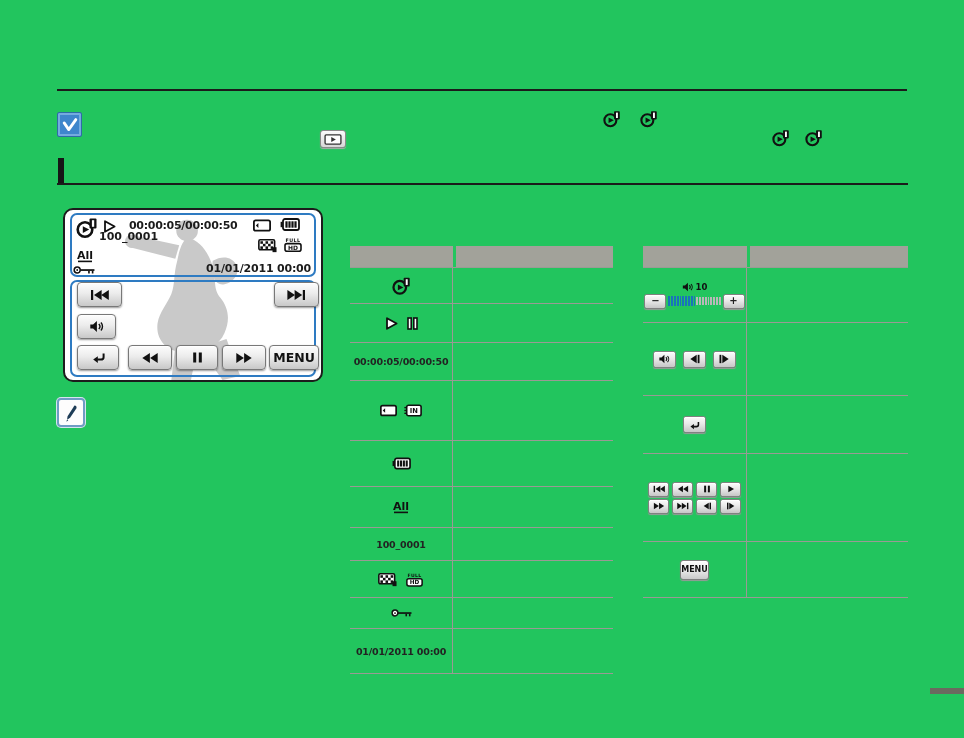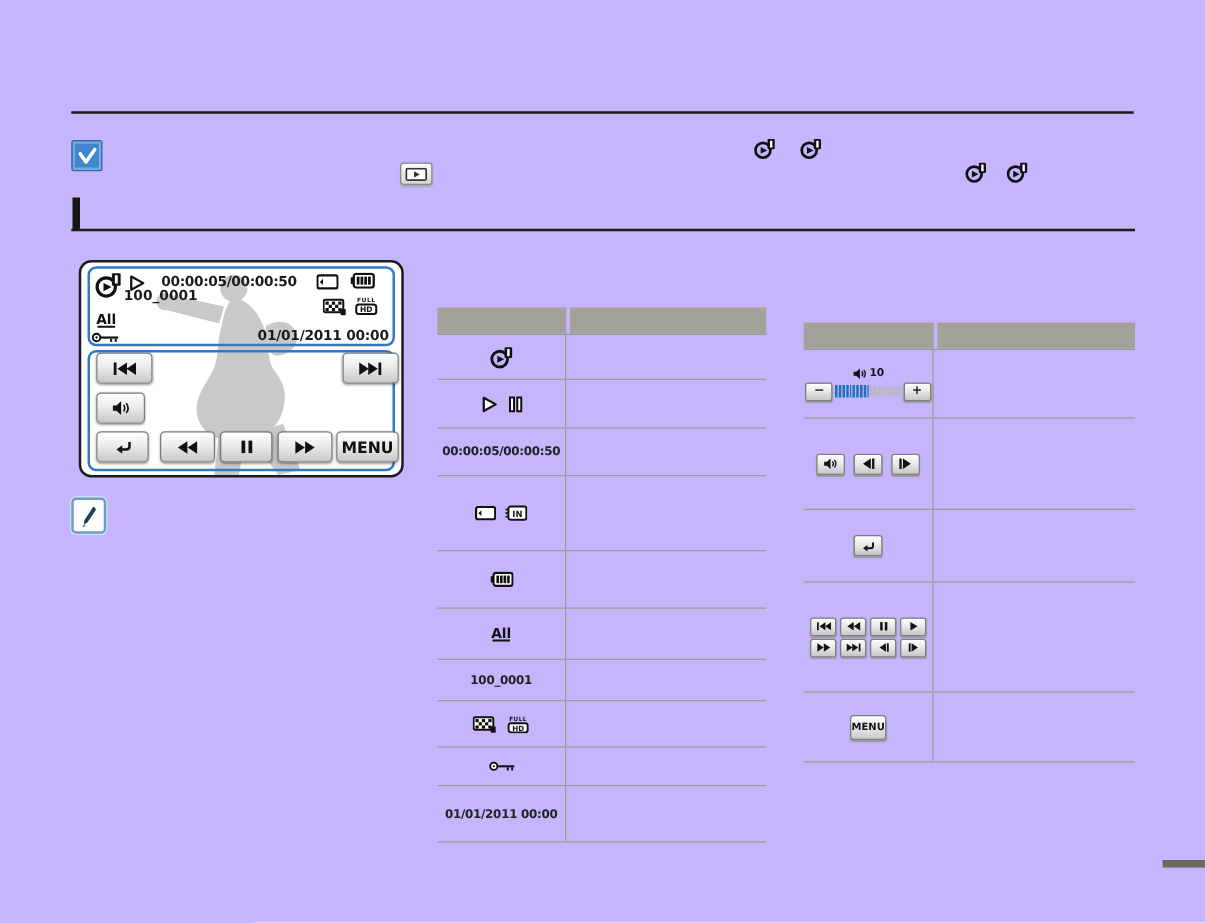--- a/index.html
+++ b/index.html
@@ -1,16 +1,16 @@
 <!DOCTYPE html>
 <html><head>
 <meta charset="utf-8">
 <style>
   html,body{margin:0;padding:0;background:#ffffff;}
-  #page{position:relative;width:964px;height:738px;background:#c4b5fd;font-family:"DejaVu Sans",sans-serif;overflow:hidden;}
+  #page{position:relative;width:964px;height:738px;background:#22c55e;font-family:"DejaVu Sans",sans-serif;overflow:hidden;}
   .hr{position:absolute;background:#1b1b1b;height:2px;}
   .secbar{position:absolute;background:#161616;}
 
   
   .note-badge{position:absolute;left:57px;top:112px;width:23px;height:23px;background:#3f86cc;border:1px solid #2f6ba6;border-radius:2px;box-shadow:inset 0 0 0 2px #74abdf;display:flex;align-items:center;justify-content:center;}
   .pencil-badge{position:absolute;left:57px;top:398px;width:24px;height:25px;background:#fdfdfd;border:2px solid #6f9cc4;border-radius:4px;box-shadow:0 0 0 1px #d7e4f0;display:flex;align-items:center;justify-content:center;}
   .chip{position:absolute;left:320px;top:130px;width:24px;height:16px;border:1px solid #8a8a8a;border-radius:3px;background:linear-gradient(#fbfbfb,#d7d7d7);box-shadow:0 1px 1px #aaa;display:flex;align-items:center;justify-content:center;}
   .inline-ic{position:absolute;width:18px;height:18px;}
 
   
@@ -395,21 +395,21 @@
       </div>
       <div class="trow" style="height:45px;">
         <div class="tcell-icon mcol">
             <span class="osd-text">01/01/2011 00:00</span>
           </div>
           <div class="tcell-desc"></div>
       </div>
     </div>
   </div>
 
-  <div class="dtable" style="left:643px;top:258px;width:265px;">
+  <div class="dtable" style="left:643px;top:246px;width:265px;">
     <div class="thead">
       <div class="th rcol gap"></div>
       <div class="th flex1"></div>
     </div>
     <div class="tbody">
       <div class="trow" style="height:55px;">
         <div class="tcell-icon rcol">
           <div class="volwrap">
             <div class="vol-top">
               <svg style="width:12px;height:10px;display:block;">

